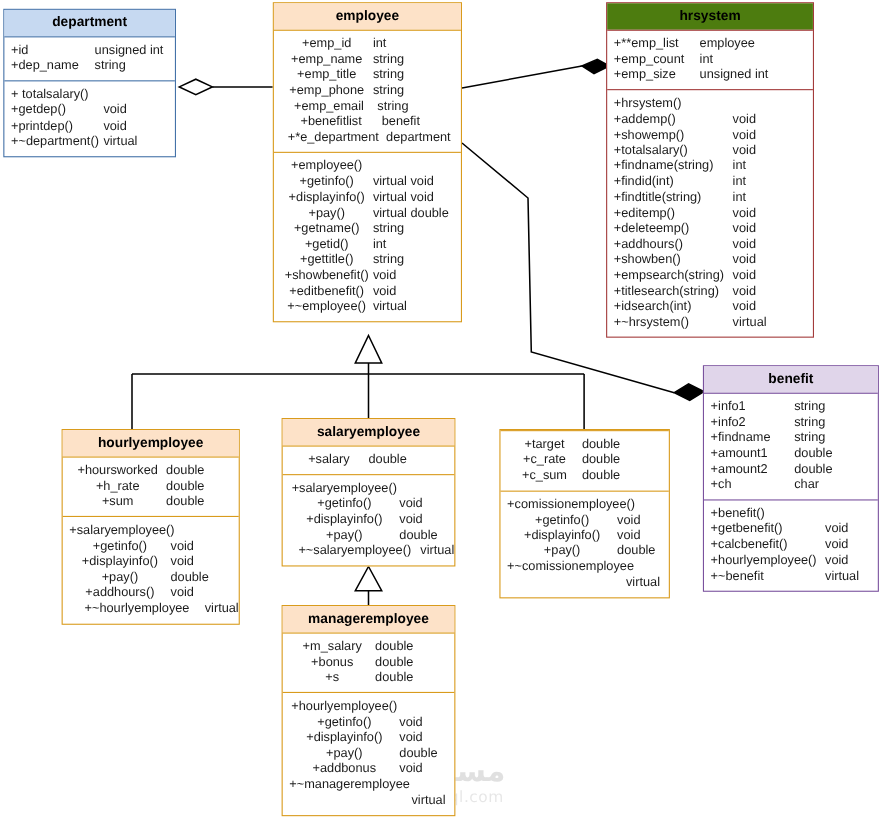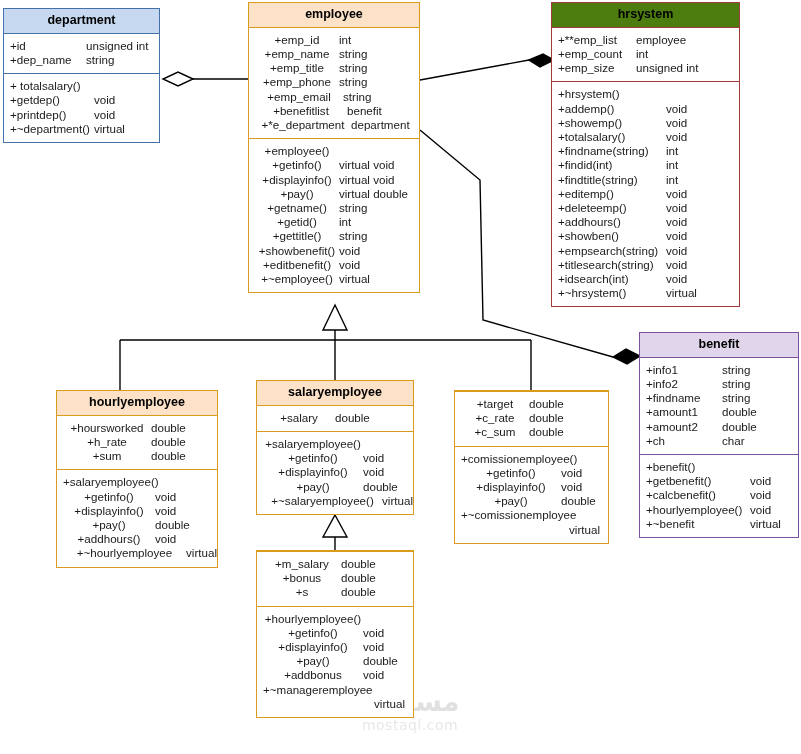--- a/index.html
+++ b/index.html
@@ -275,20 +275,21 @@
       <div class="row"><span class="nm" style="width:100px">+comissionemployee()</span><span class="ty"></span></div>
       <div class="row"><span class="nm" style="width:100px">+getinfo()</span><span class="ty">void</span></div>
       <div class="row"><span class="nm" style="width:100px">+displayinfo()</span><span class="ty">void</span></div>
       <div class="row"><span class="nm" style="width:100px">+pay()</span><span class="ty">double</span></div>
       <div class="row"><span class="nm" style="width:100px">+~comissionemployee</span><span class="ty"></span></div>
       <div class="row rightonly"><span class="ty">virtual</span></div>
     </div>
   </div>
 
   <div class="uml-class theme-orange" style="left:256px; top:550px; width:158px;">
+    <div class="uml-header">manageremployee</div>
     <div class="uml-compartment">
       <div class="row"><span class="nm" style="width:78px">+m_salary</span><span class="ty">double</span></div>
       <div class="row"><span class="nm" style="width:78px">+bonus</span><span class="ty">double</span></div>
       <div class="row"><span class="nm" style="width:78px">+s</span><span class="ty">double</span></div>
     </div>
     <div class="uml-compartment">
       <div class="row"><span class="nm" style="width:100px">+hourlyemployee()</span><span class="ty"></span></div>
       <div class="row"><span class="nm" style="width:100px">+getinfo()</span><span class="ty">void</span></div>
       <div class="row"><span class="nm" style="width:100px">+displayinfo()</span><span class="ty">void</span></div>
       <div class="row"><span class="nm" style="width:100px">+pay()</span><span class="ty">double</span></div>

